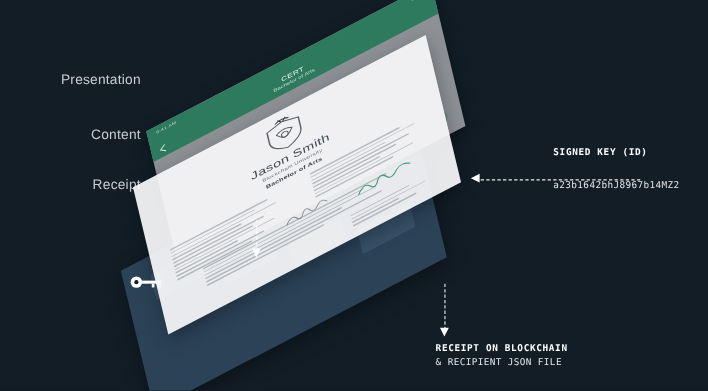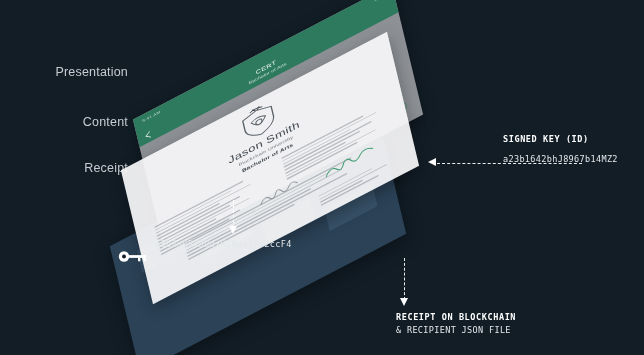--- a/index.html
+++ b/index.html
@@ -143,21 +143,21 @@
   .anno-title{
     font-family:"DejaVu Sans Mono","Liberation Mono",monospace;
     font-weight:bold;font-size:8.5px;color:#ffffff;letter-spacing:.6px;
     white-space:nowrap;
   }
   .anno-sub{
     font-family:"DejaVu Sans Mono","Liberation Mono",monospace;
     font-size:8.5px;color:#e3e7ea;letter-spacing:.35px;white-space:nowrap;
   }
   #anno-publickey{position:absolute;left:503px;top:134px;}
-  #anno-publickey .anno-sub{margin-top:10px;}
+  #anno-publickey .anno-sub{margin-top:20px;}
 
   #anno-hash{position:absolute;left:155px;top:236px;}
   #anno-hash .anno-sub{margin-top:3px;}
   #key-icon{position:absolute;left:118px;top:250px;width:30px;height:13px;}
 
   #anno-receipt{position:absolute;left:396px;top:312px;}
   #anno-receipt .anno-sub{margin-top:3px;}
 
   
   .dash-h{
@@ -296,21 +296,20 @@
   <div class="dash-v" id="dash-hash"></div>
   <div id="arrow-hash"></div>
   <svg id="key-icon" viewBox="0 0 30 13">
     <circle cx="6" cy="6.5" r="5.2" fill="#ffffff"></circle>
     <circle cx="6" cy="6.5" r="1.9" fill="#121d26"></circle>
     <rect x="10" y="5.1" width="18" height="2.8" fill="#ffffff"></rect>
     <rect x="20" y="7.9" width="2.4" height="3.4" fill="#ffffff"></rect>
     <rect x="25.4" y="7.9" width="2.4" height="3.4" fill="#ffffff"></rect>
   </svg>
   <div id="anno-hash">
-    <div class="anno-sub">e3b2e95739gxRI9aal7s2ccF4</div>
   </div>
 
   <div class="dash-v" id="dash-receipt"></div>
   <div id="arrow-receipt"></div>
   <div id="anno-receipt">
     <div class="anno-title">RECEIPT ON BLOCKCHAIN</div>
     <div class="anno-sub">&amp; RECIPIENT JSON FILE</div>
   </div>
 
 </div>

